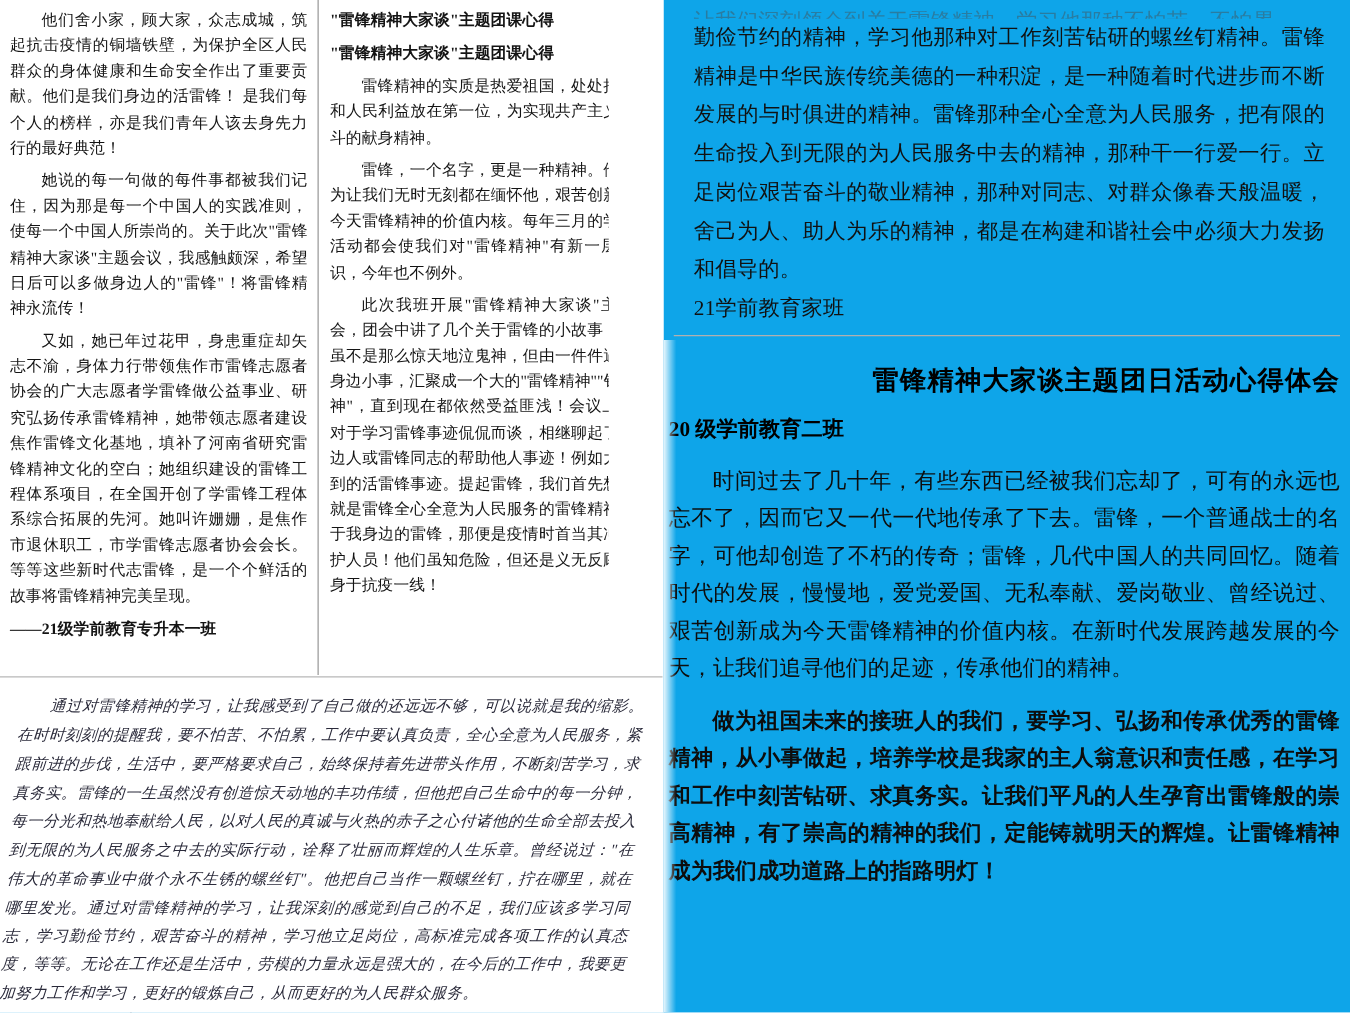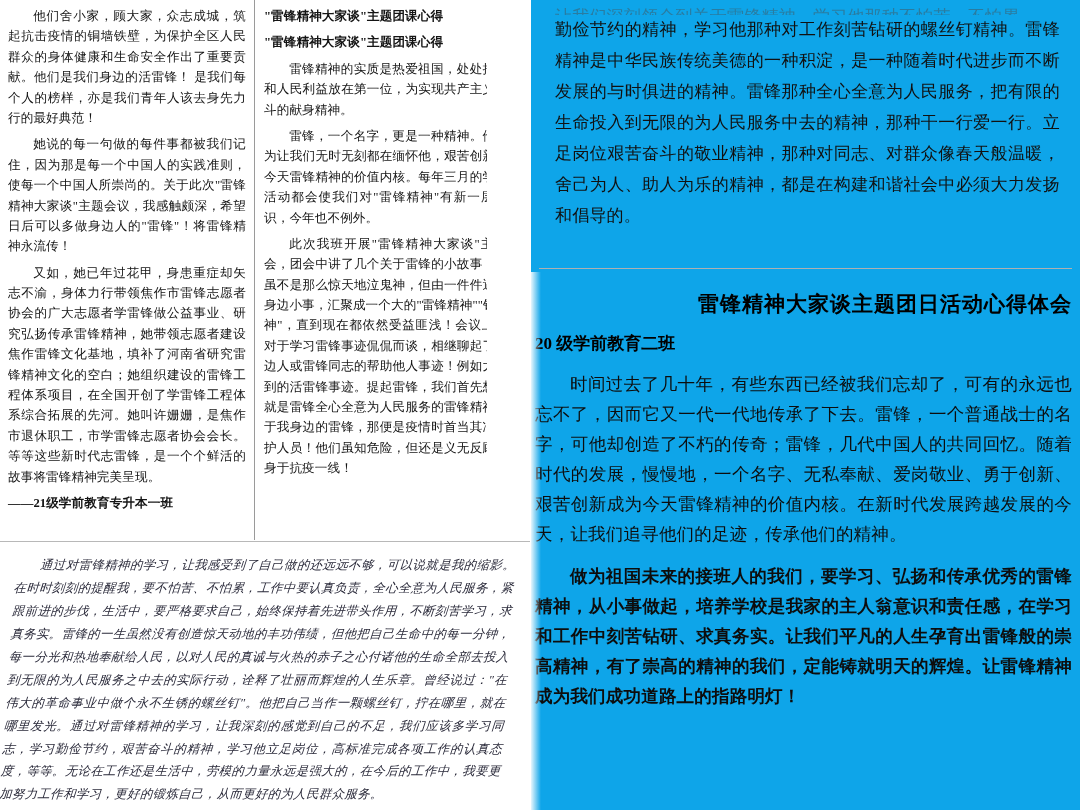--- a/index.html
+++ b/index.html
@@ -251,29 +251,30 @@
   <div class="handwritten-block">
     <p class="indent">通过对雷锋精神的学习，让我感受到了自己做的还远远不够，可以说就是我的缩影。在时时刻刻的提醒我，要不怕苦、不怕累，工作中要认真负责，全心全意为人民服务，紧跟前进的步伐，生活中，要严格要求自己，始终保持着先进带头作用，不断刻苦学习，求真务实。雷锋的一生虽然没有创造惊天动地的丰功伟绩，但他把自己生命中的每一分钟，每一分光和热地奉献给人民，以对人民的真诚与火热的赤子之心付诸他的生命全部去投入到无限的为人民服务之中去的实际行动，诠释了壮丽而辉煌的人生乐章。曾经说过："在伟大的革命事业中做个永不生锈的螺丝钉"。他把自己当作一颗螺丝钉，拧在哪里，就在哪里发光。通过对雷锋精神的学习，让我深刻的感觉到自己的不足，我们应该多学习同志，学习勤俭节约，艰苦奋斗的精神，学习他立足岗位，高标准完成各项工作的认真态度，等等。无论在工作还是生活中，劳模的力量永远是强大的，在今后的工作中，我要更加努力工作和学习，更好的锻炼自己，从而更好的为人民群众服务。</p>
     <p class="hw-sign">2020 级小学教育数学班</p>
   </div>
 
   <div class="right-group">
 
     <div class="right-top">
       <p class="first">让我们深刻领会到关于雷锋精神，学习他那种不怕苦、不怕累</p>
       <p>勤俭节约的精神，学习他那种对工作刻苦钻研的螺丝钉精神。雷锋精神是中华民族传统美德的一种积淀，是一种随着时代进步而不断发展的与时俱进的精神。雷锋那种全心全意为人民服务，把有限的生命投入到无限的为人民服务中去的精神，那种干一行爱一行。立足岗位艰苦奋斗的敬业精神，那种对同志、对群众像春天般温暖，舍己为人、助人为乐的精神，都是在构建和谐社会中必须大力发扬和倡导的。</p>
+      <p class="right-sign">21学前教育家班</p>
     </div>
 
     <div class="right-divider"></div>
 
     <div class="right-bottom">
       <p class="rb-title">雷锋精神大家谈主题团日活动心得体会</p>
       <p class="rb-sub">20 级学前教育二班</p>
       <div class="rb-body">
-        <p class="indent">时间过去了几十年，有些东西已经被我们忘却了，可有的永远也忘不了，因而它又一代一代地传承了下去。雷锋，一个普通战士的名字，可他却创造了不朽的传奇；雷锋，几代中国人的共同回忆。随着时代的发展，慢慢地，一个名字、无私奉献、爱岗敬业、勇于创新、艰苦创新成为今天雷锋精神的价值内核。在新时代发展跨越发展的今天，让我们追寻他们的足迹，传承他们的精神。</p>
+        <p class="indent">时间过去了几十年，有些东西已经被我们忘却了，可有的永远也忘不了，因而它又一代一代地传承了下去。雷锋，一个普通战士的名字，可他却创造了不朽的传奇；雷锋，几代中国人的共同回忆。随着时代的发展，慢慢地，爱党爱国、无私奉献、爱岗敬业、曾经说过、艰苦创新成为今天雷锋精神的价值内核。在新时代发展跨越发展的今天，让我们追寻他们的足迹，传承他们的精神。</p>
         <p class="indent bold-last">做为祖国未来的接班人的我们，要学习、弘扬和传承优秀的雷锋精神，从小事做起，培养学校是我家的主人翁意识和责任感，在学习和工作中刻苦钻研、求真务实。让我们平凡的人生孕育出雷锋般的崇高精神，有了崇高的精神的我们，定能铸就明天的辉煌。让雷锋精神成为我们成功道路上的指路明灯！</p>
       </div>
     </div>
 
     <div class="edge-fade-left"></div>
 
   </div>
 
 </div>
 

